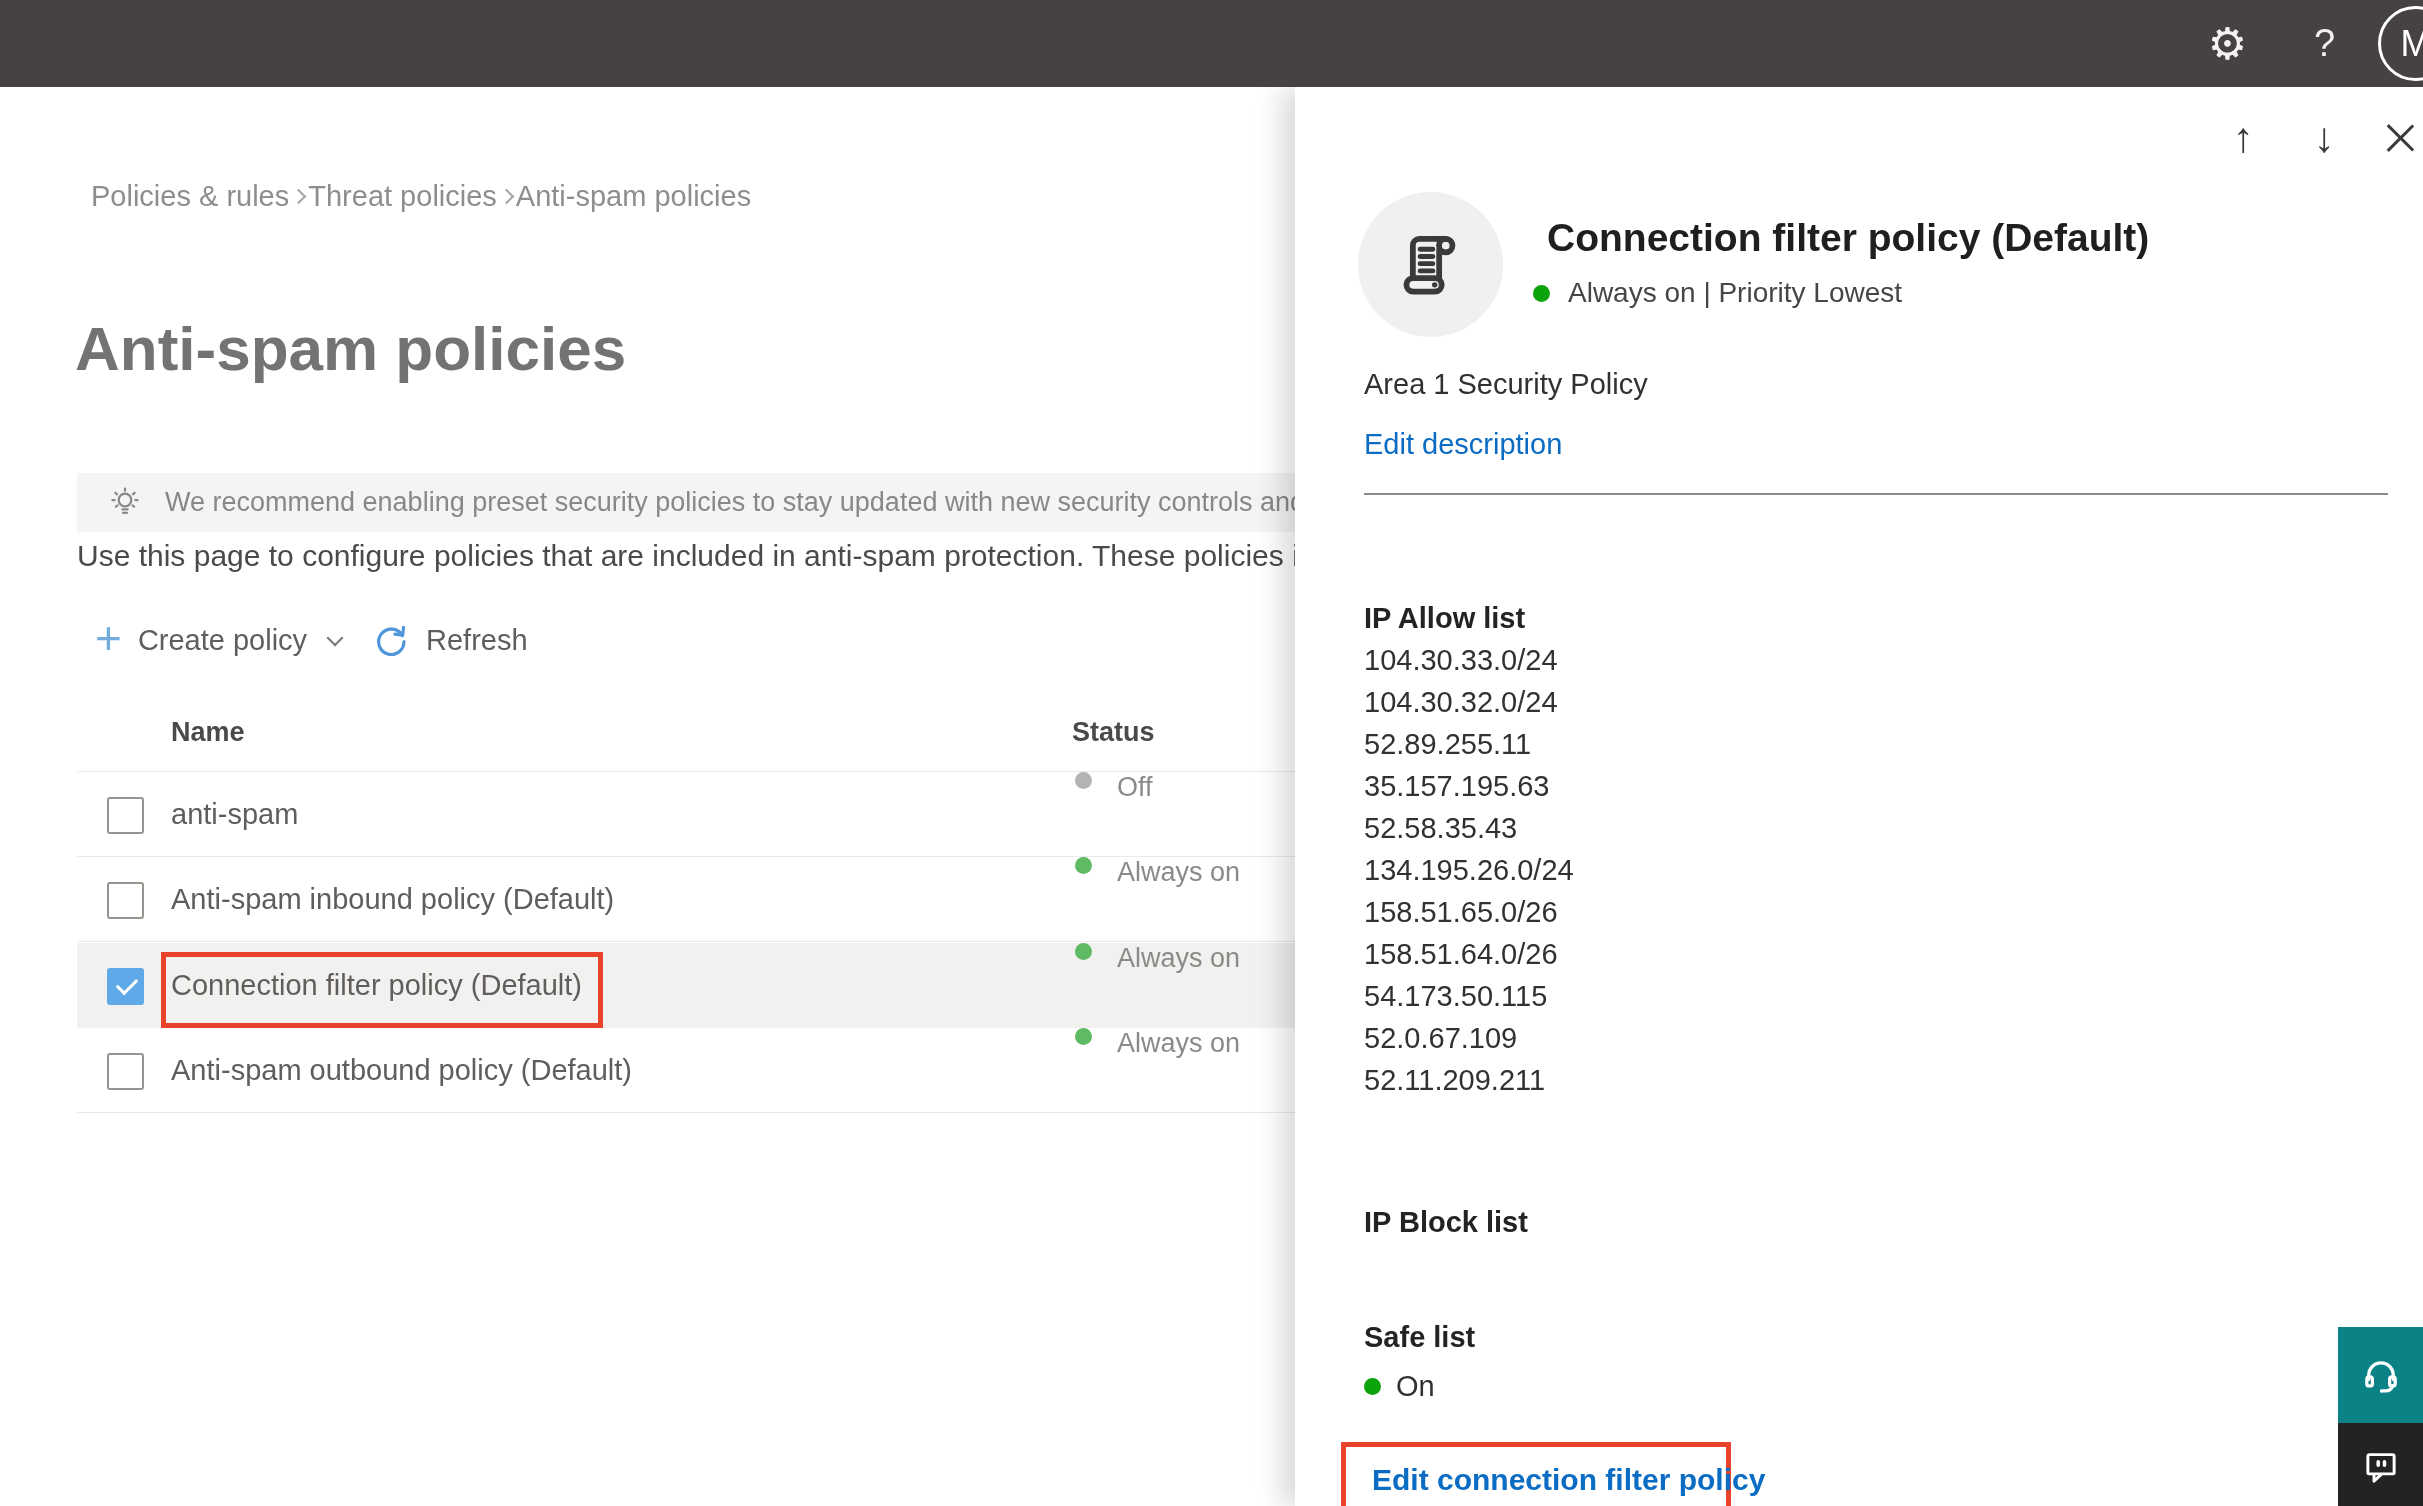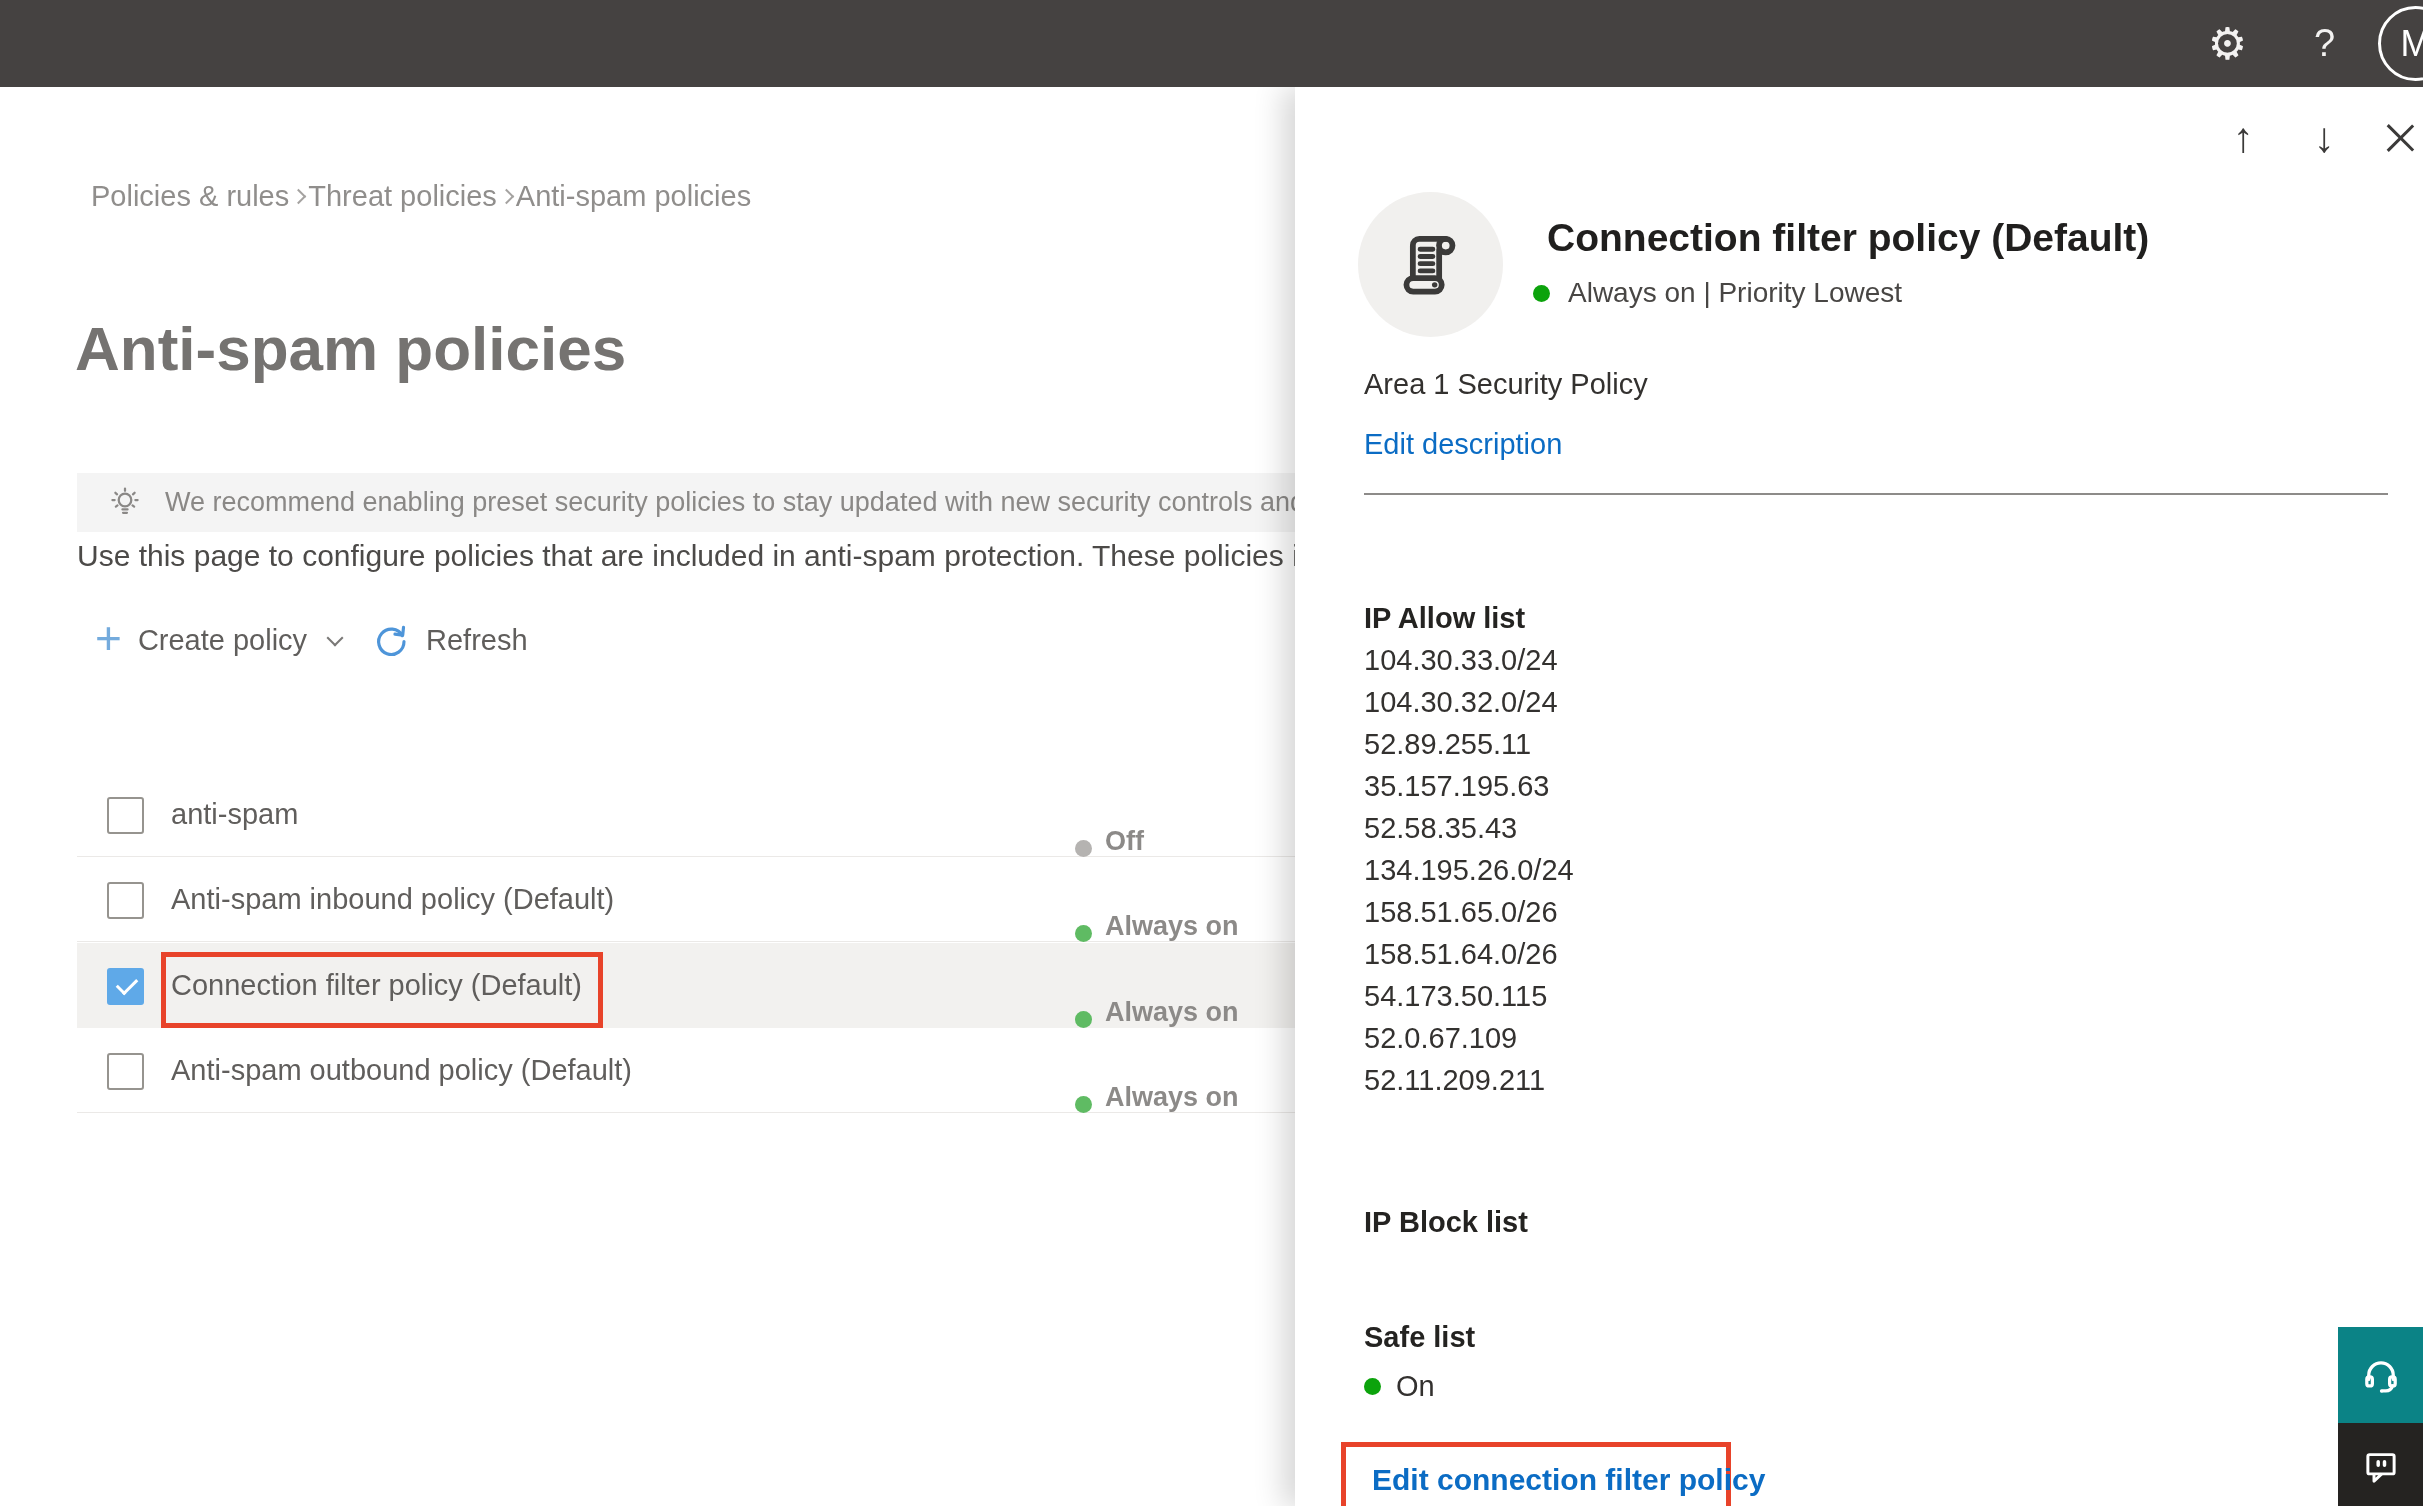--- a/index.html
+++ b/index.html
@@ -50,21 +50,21 @@
   .row-2 { top:943px; background:#f2f1ef; }
   .row-3 { top:1028px; border-bottom:1px solid #ebe9e7; }
 
   .cbx { position:absolute; left:30px; top:25px; width:37px; height:37px; border:2px solid #96948f; border-radius:3px;
          background:#ffffff; cursor:pointer; }
   .cbx.checked { background:#5fa9e8; border-color:#5fa9e8; }
   .cbx.checked::after { content:""; position:absolute; left:8px; top:8px; width:17px; height:9px;
                         border-left:3px solid #fff; border-bottom:3px solid #fff; transform:rotate(-45deg); }
 
   .row-name { position:absolute; left:94px; top:0; line-height:85px; font-size:29px; color:#605e5c; white-space:nowrap; }
-  .row-status { position:absolute; left:998px; top:0; height:85px; display:flex; align-items:flex-end; gap:13px;font-weight:bold; }
+  .row-status { position:absolute; left:998px; top:0; height:85px; display:flex; align-items:flex-start; gap:25px; }
   .dot { width:17px; height:17px; border-radius:50%; }
   .dot.on  { background:#5fbb63; }
   .dot.off { background:#b5b3b1; }
   .status-label { font-size:27px; color:#8c8a88; }
 
   .annot-box-row { position:absolute; left:84px; top:9px; width:442px; height:76px;
                    border:5px solid #e8432a; z-index:5; pointer-events:none; }
 
   
   .panel { position:absolute; left:1295px; top:87px; width:1129px; height:1420px; background:#ffffff;
@@ -153,20 +153,24 @@
     <span class="chev-down"></span>
   </div>
   <div class="toolbar-btn btn-refresh">
     <svg width="38" height="38" viewBox="0 0 24 24" fill="none" stroke="#4e95d9" stroke-width="2" stroke-linecap="round" stroke-linejoin="round">
       <path d="M19.2 8.6 A8 8 0 1 0 20.2 12.4"></path>
       <polyline points="19.9,3.4 19.4,8.3 14.5,7.7"></polyline>
     </svg>
     <span class="toolbar-label">Refresh</span>
   </div>
 
+  <div class="tbl-header">
+    <span class="col-name">Name</span>
+    <span class="col-status">Status</span>
+  </div>
 
   <div class="tbl-row row-0">
     <span class="cbx"></span>
     <span class="row-name">anti-spam</span>
     <span class="row-status">
       <span class="dot off"></span>
       <span class="status-label">Off</span>
     </span>
   </div>
 

